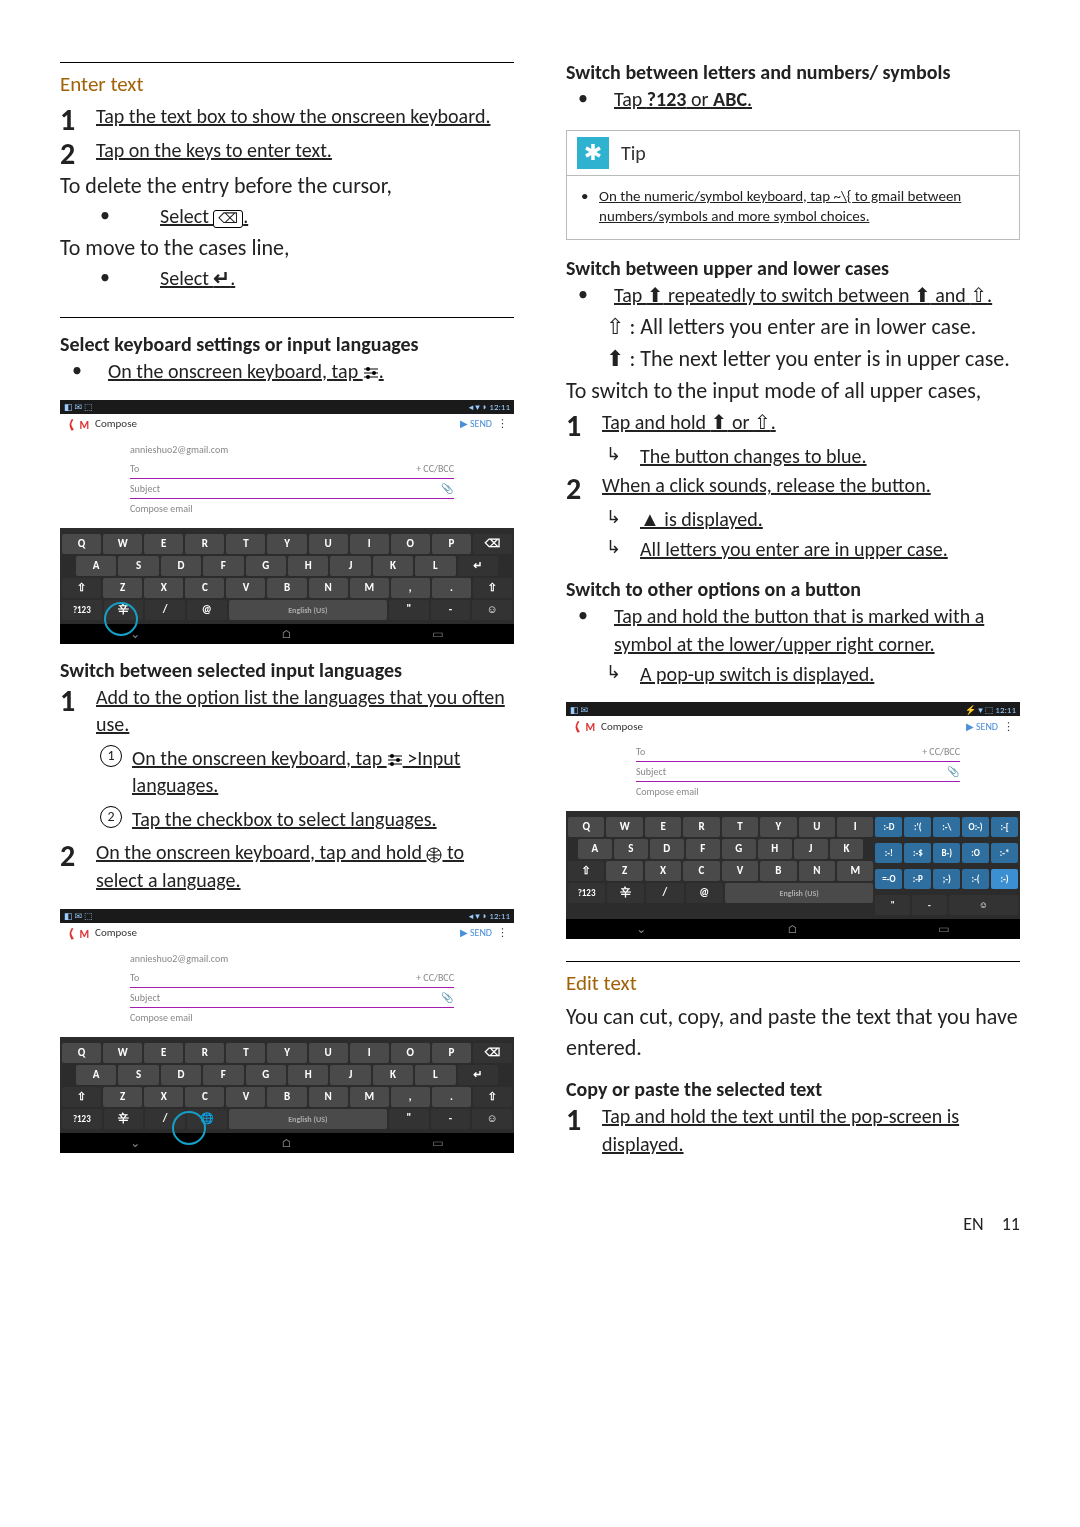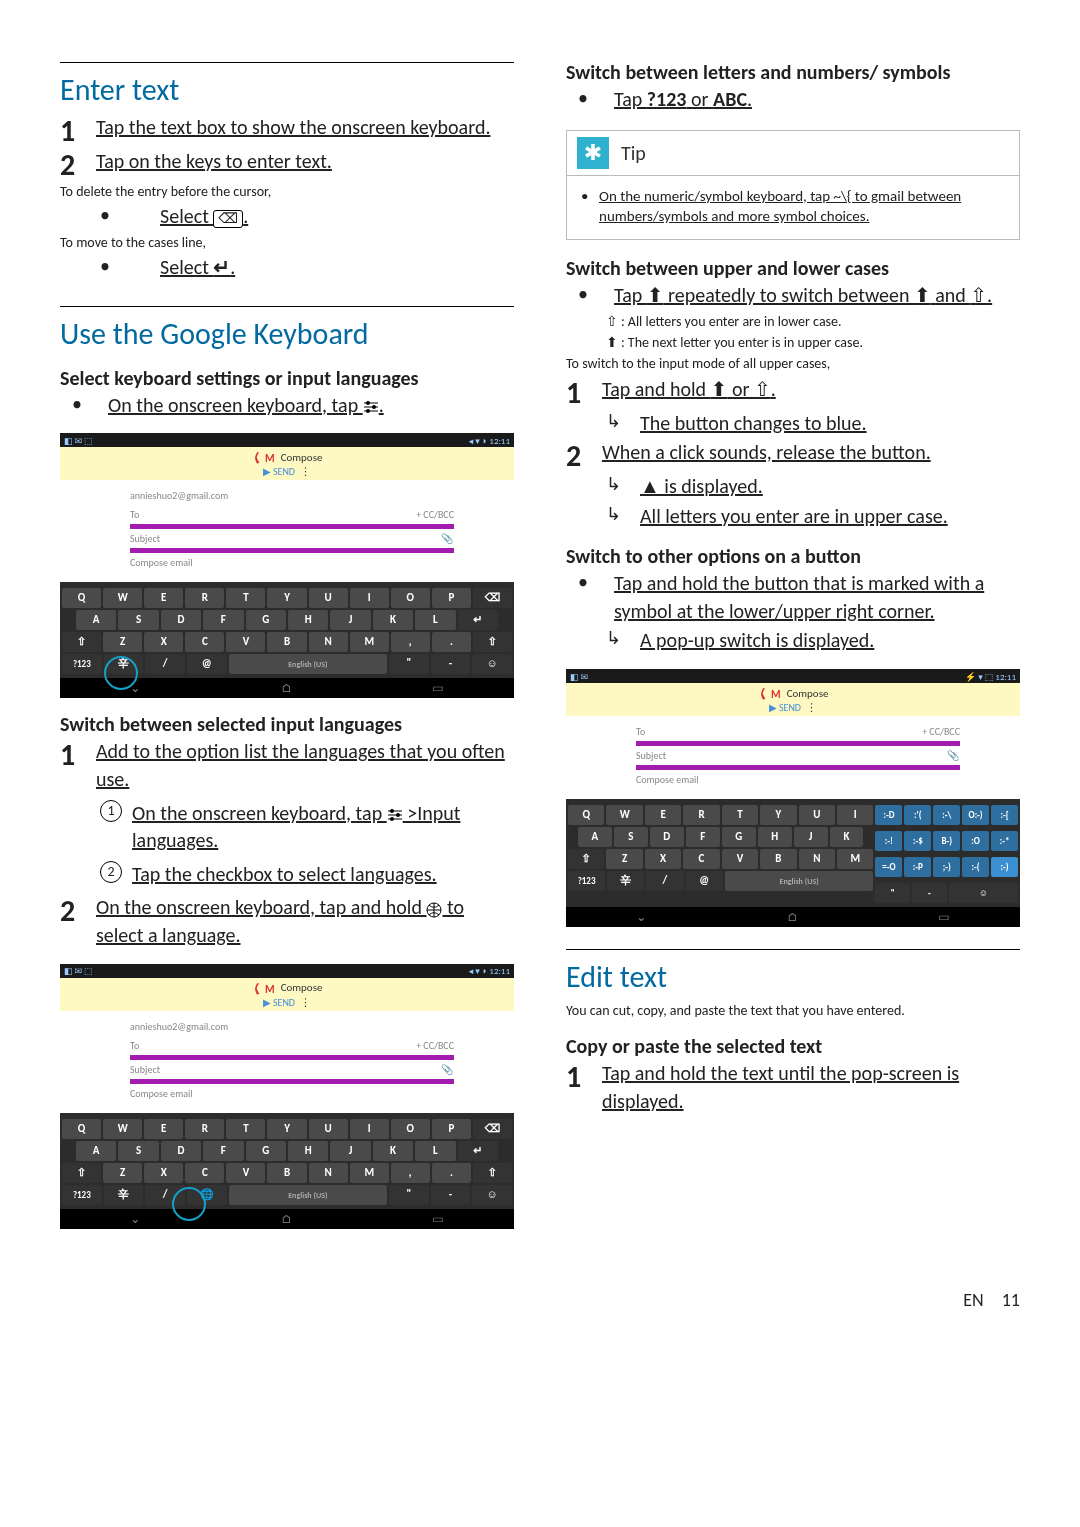--- a/index.html
+++ b/index.html
@@ -18,22 +18,22 @@
   .col {
     flex: 1;
     min-width: 0;
   }
   hr.rule {
     border: none;
     border-top: 1px solid #000;
     margin: 10px 0 8px 0;
   }
   h2.section {
-    color: #0369a1;
-    font-size: 30px;
+    color: #a16207;
+    font-size: 21px;
     font-weight: 400;
     margin: 2px 0 6px 0;
   }
   h3.subhead {
     font-weight: 700;
     font-size: 20px;
     margin: 14px 0 2px 0;
   }
   .step {
     display: flex;
@@ -47,21 +47,21 @@
     flex: 0 0 36px;
     line-height: 1;
     padding-top: 2px;
   }
   .step-body, .bullet-body {
     font-size: 20px;
     line-height: 1.38;
     text-decoration: underline;
   }
   .para {
-    font-size: 14px;
+    font-size: 22px;
     line-height: 1.38;
     margin: 2px 0;
   }
   .bullet {
     display: flex;
     align-items: flex-start;
     margin: 2px 0;
   }
   .bullet-dot {
     width: 36px;
@@ -144,31 +144,30 @@
     color:#aaa;
     font-size:10px;
     margin:14px 0;
   }
   .shot .statusbar{
     height:14px;background:#1a1a1a;
     display:flex;justify-content:space-between;
     padding:0 4px;color:#9cf;font-size:9px;align-items:center;
   }
   .shot .appbar{
-    background:#fef9c3;color:#333;
+    background:#ffffff;color:#333;
     display:flex;align-items:center;
     padding:2px 6px;font-size:11px;
     justify-content:space-between;
-    flex-direction:column;
   }
   .shot .appbar .left{display:flex;align-items:center;gap:6px;}
   .shot .compose-area{
     background:#fff;color:#888;padding:6px 60px 10px 70px;font-size:10px;
   }
-  .shot .compose-area .row{border-bottom:5px solid #a21caf;padding:3px 0;display:flex;justify-content:space-between;}
+  .shot .compose-area .row{border-bottom:1px solid #a21caf;padding:3px 0;display:flex;justify-content:space-between;}
   .shot .keyboard{
     background:#2c2c2c;padding:4px 2px 2px 2px;
   }
   .krow{display:flex;gap:2px;margin:2px 0;justify-content:center;}
   .key{
     background:#4a4a4a;color:#fff;text-align:center;
     font-size:11px;font-weight:700;
     height:20px;line-height:20px;border-radius:2px;
     flex:1;
     min-width:0;
@@ -223,21 +222,20 @@
 
     <div class="para">To move to the cases line,</div>
     <div class="bullet sub">
       <div class="bullet-dot">•</div>
       <div class="bullet-body">
         <span>Select </span><span style="font-weight:700;">↵</span>.
       </div>
     </div>
 
     <hr class="rule" style="margin-top:24px;">
-    <h2 class="section">Use the Google Keyboard</h2>
 
     <h3 class="subhead">Select keyboard settings or input languages</h3>
     <div class="bullet">
       <div class="bullet-dot">•</div>
       <div class="bullet-body">
         <span>On the onscreen keyboard, tap </span>
         <svg class="icon" width="16" height="14" viewBox="0 0 16 14">
             <path d="M1 3h14M1 7h14M1 11h14" stroke="#000" stroke-width="1"></path>
             <circle cx="5" cy="3" r="2" fill="#000"></circle>
             <circle cx="11" cy="7" r="2" fill="#000"></circle>

